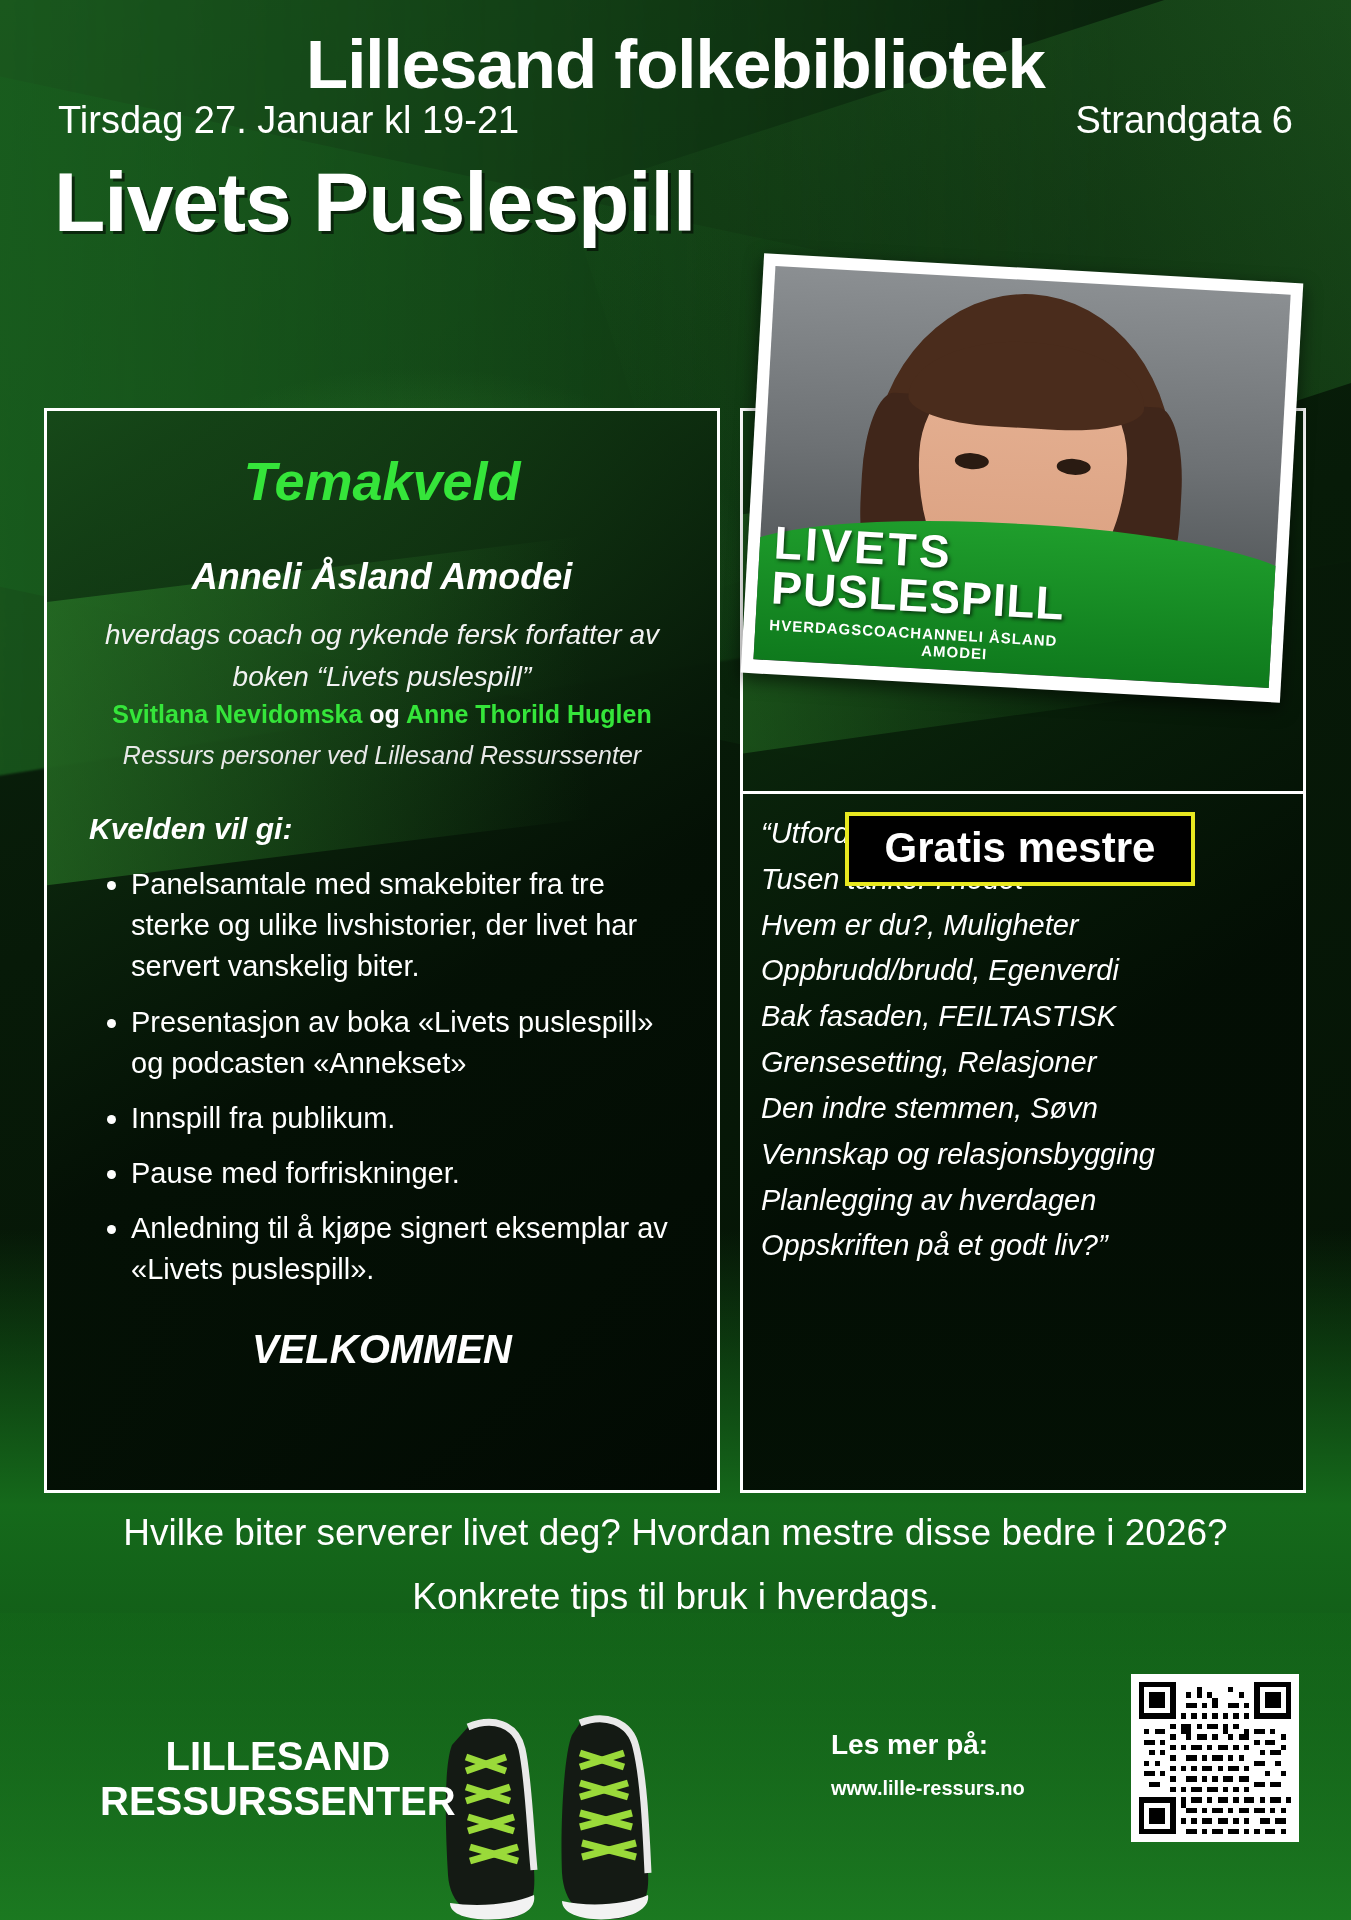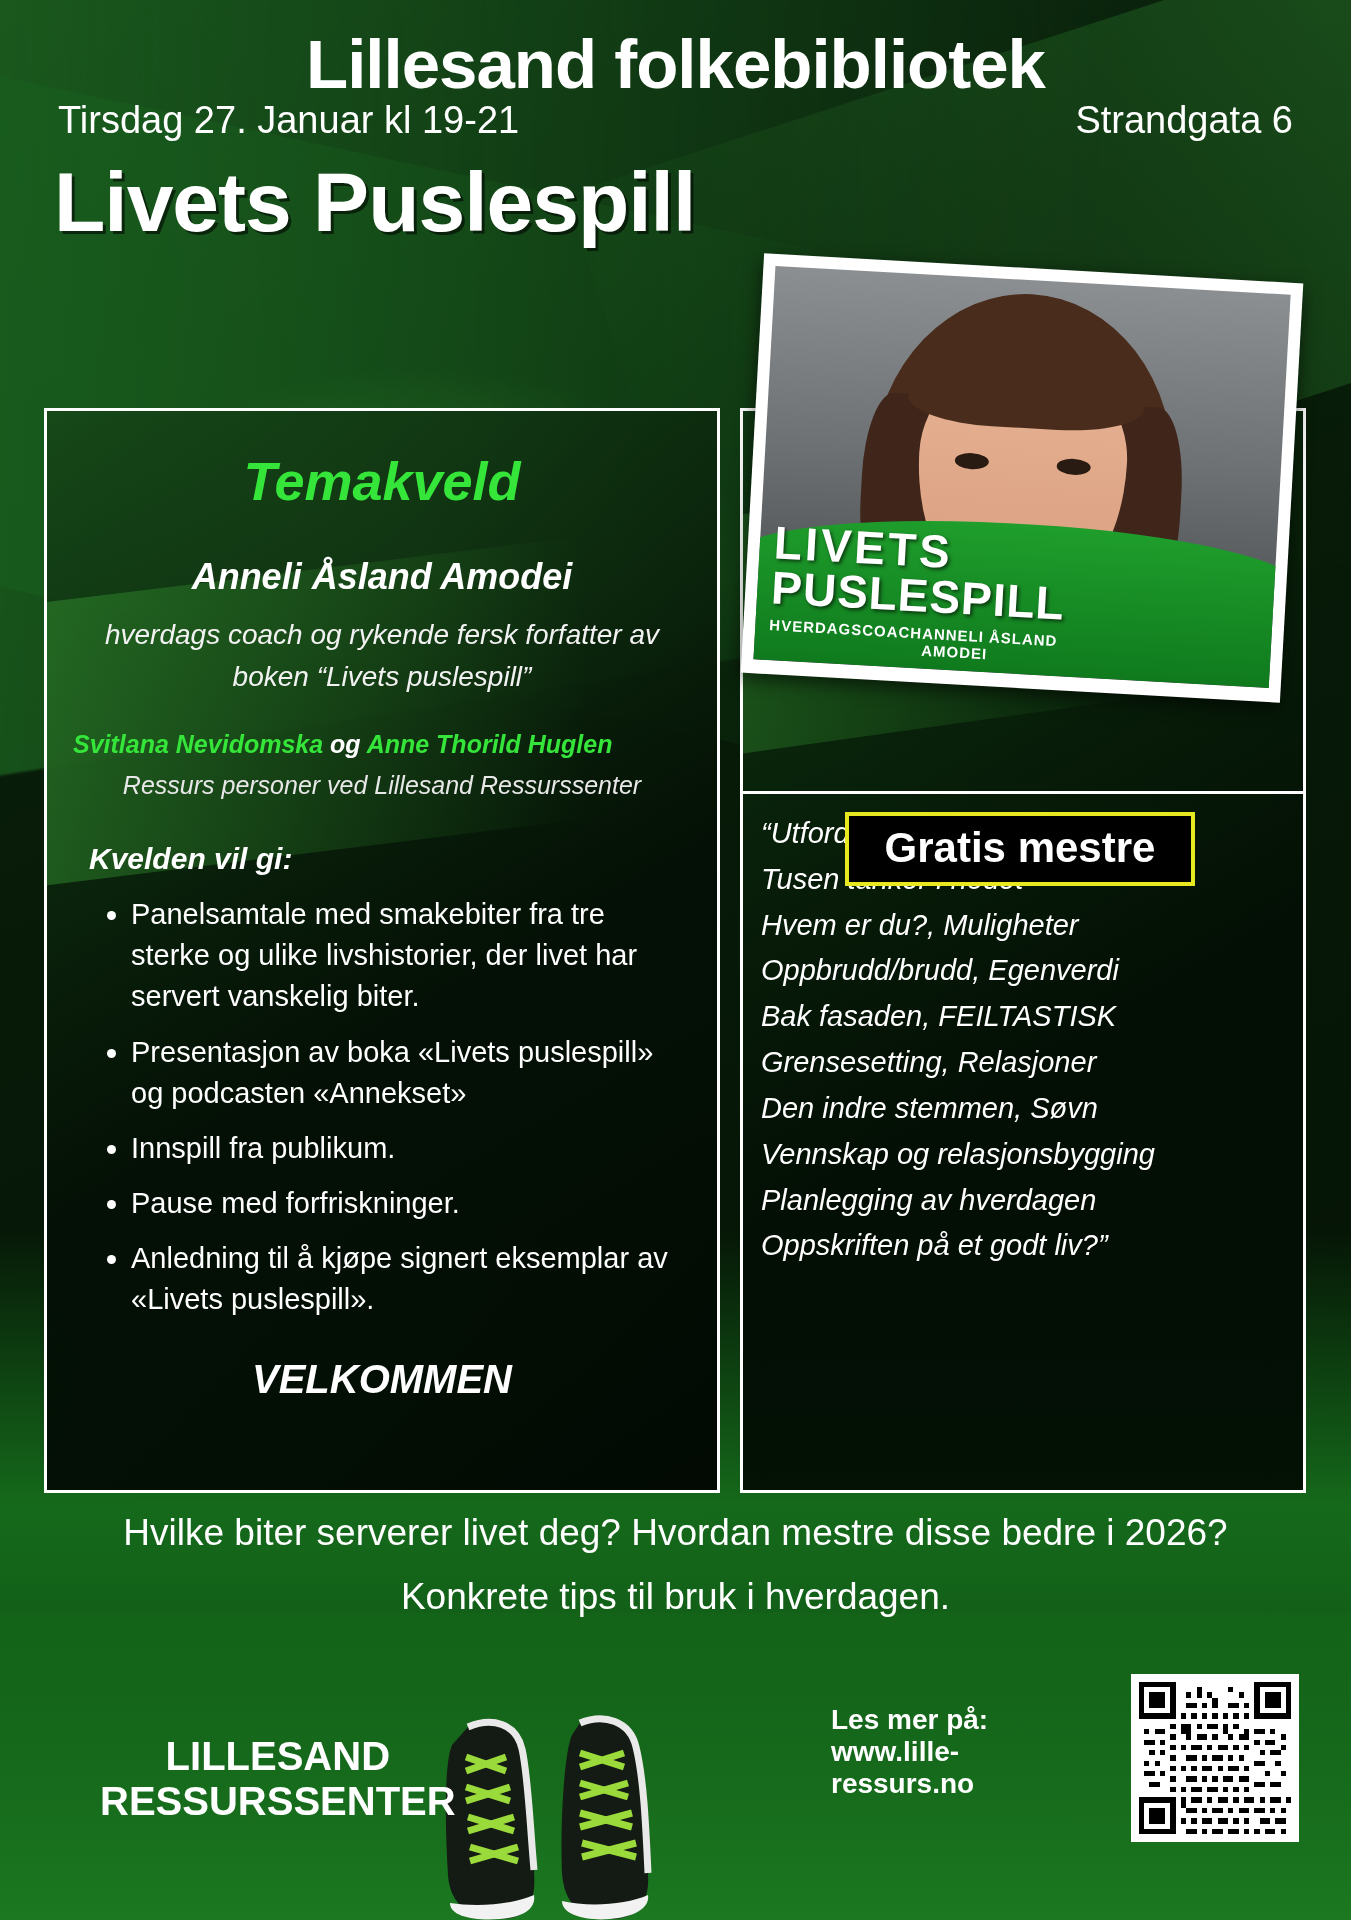--- a/index.html
+++ b/index.html
@@ -140,25 +140,24 @@
     position: relative;
     text-align: center;
     color: #f2f2f2;
     font-size: 28px;
     font-style: italic;
     line-height: 1.5;
     margin-top: 16px;
   }
   .cohosts {
     position: relative;
-    text-align: left;
+    text-align: center;
     font-size: 25px;
     font-weight: bold;
-    font-style: italic;
-    margin-top: 32px;
+    margin-top: 2px;
     color: #ffffff;
   }
   .cohosts .green { color: #35e53a; }
   .cohosts .white { color: #ffffff; }
   .resource-line {
     position: relative;
     text-align: center;
     color: #e8e8e8;
     font-size: 25px;
     font-style: italic;
@@ -379,21 +378,21 @@
     line-height: 1.12;
     text-align: center;
   }
   .footer-link {
     position: absolute;
     right: 250px; bottom: 120px;
     color: #ffffff;
     width: 270px;
   }
   .footer-link .fl1 { font-size: 28px; font-weight: bold; }
-  .footer-link .fl2 { font-size: 28px; font-weight: bold; margin-top: 0; }
+  .footer-link .fl2 { font-size: 20px; font-weight: bold; margin-top: 16px; }
 
   .qr {
     position: absolute;
     right: 52px; bottom: 78px;
     width: 168px; height: 168px;
     background: #ffffff;
     padding: 8px;
   }
   .qr svg { display: block; }
 
@@ -484,21 +483,21 @@
           <span>ANNELI ÅSLAND AMODEI</span>
         </div>
       </div>
     </div>
   </div>
 
   <div class="gratis">Gratis mestre</div>
 
   <div class="banner">
     <div class="l1">Hvilke biter serverer livet deg? Hvordan mestre disse bedre i 2026?</div>
-    <div class="l2">Konkrete tips til bruk i hverdagen.</div>
+    <div class="l2">Konkrete tips til bruk i hverdags.</div>
   </div>
 
   <svg class="shoes" viewBox="0 0 240 215" xmlns="http://www.w3.org/2000/svg">
     <g>
 
       <path d="M38 22 C62 12 86 18 92 44 C98 70 100 120 104 165 C106 196 100 214 70 214 C40 214 20 200 18 170 C15 120 14 60 22 40 Z" fill="#141a14"></path>
       <path d="M38 22 C62 12 86 18 92 44 C98 70 100 120 104 165" fill="none" stroke="#e9e9e9" stroke-width="7"></path>
       <path d="M20 198 C20 212 46 216 70 214 C96 212 106 202 104 190 C82 200 46 202 20 198 Z" fill="#f2f2f2"></path>
       <g stroke="#9ada3a" stroke-width="7" fill="none">
         <path d="M36 52 L76 66"></path>

